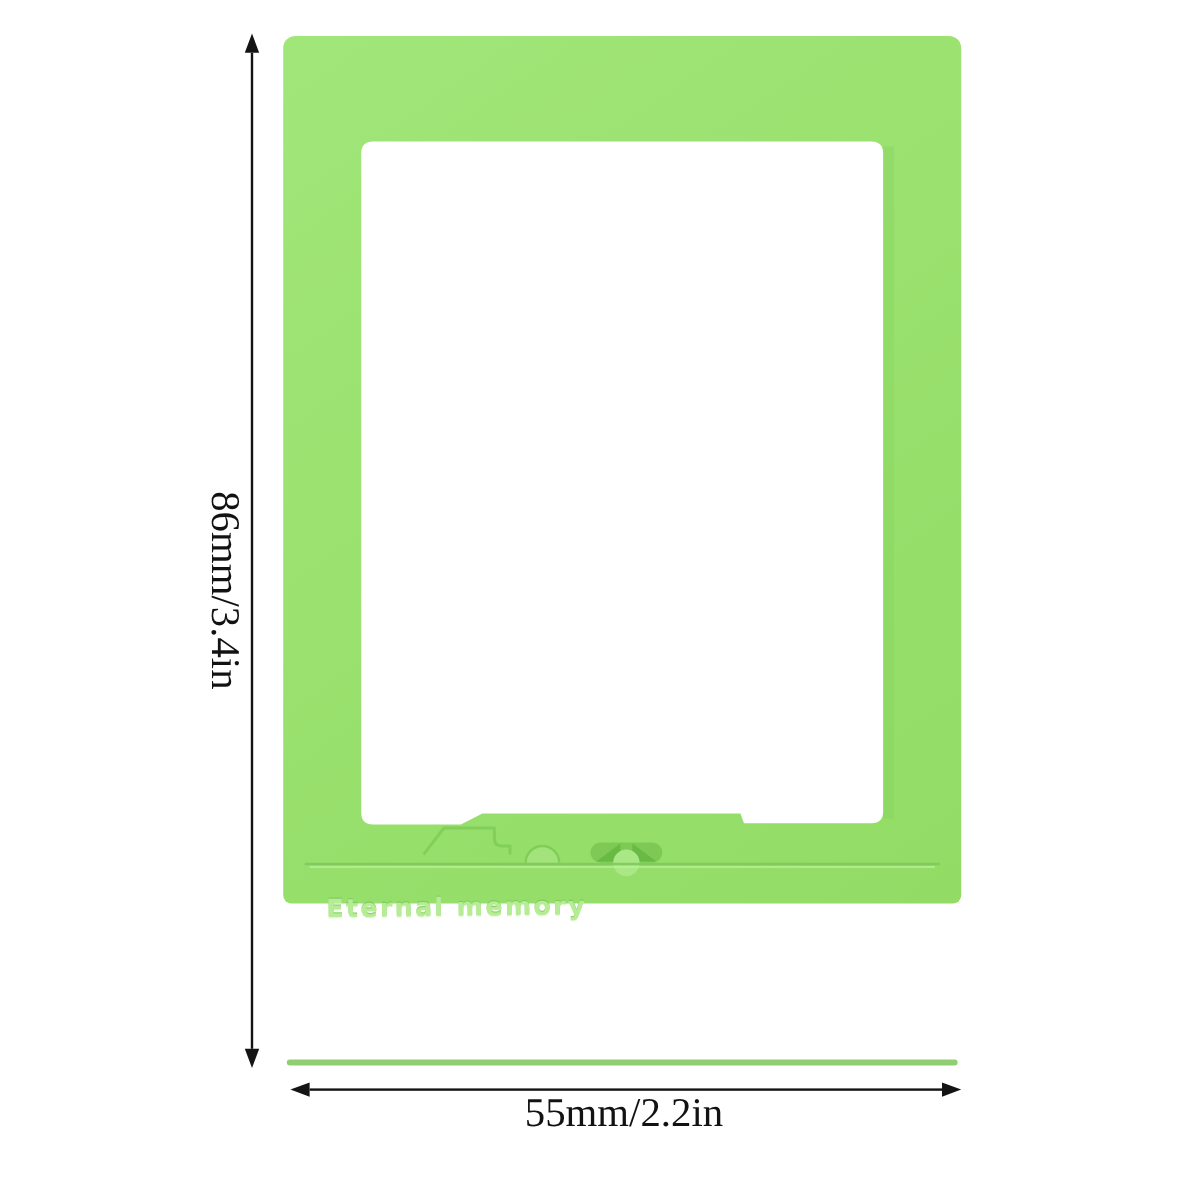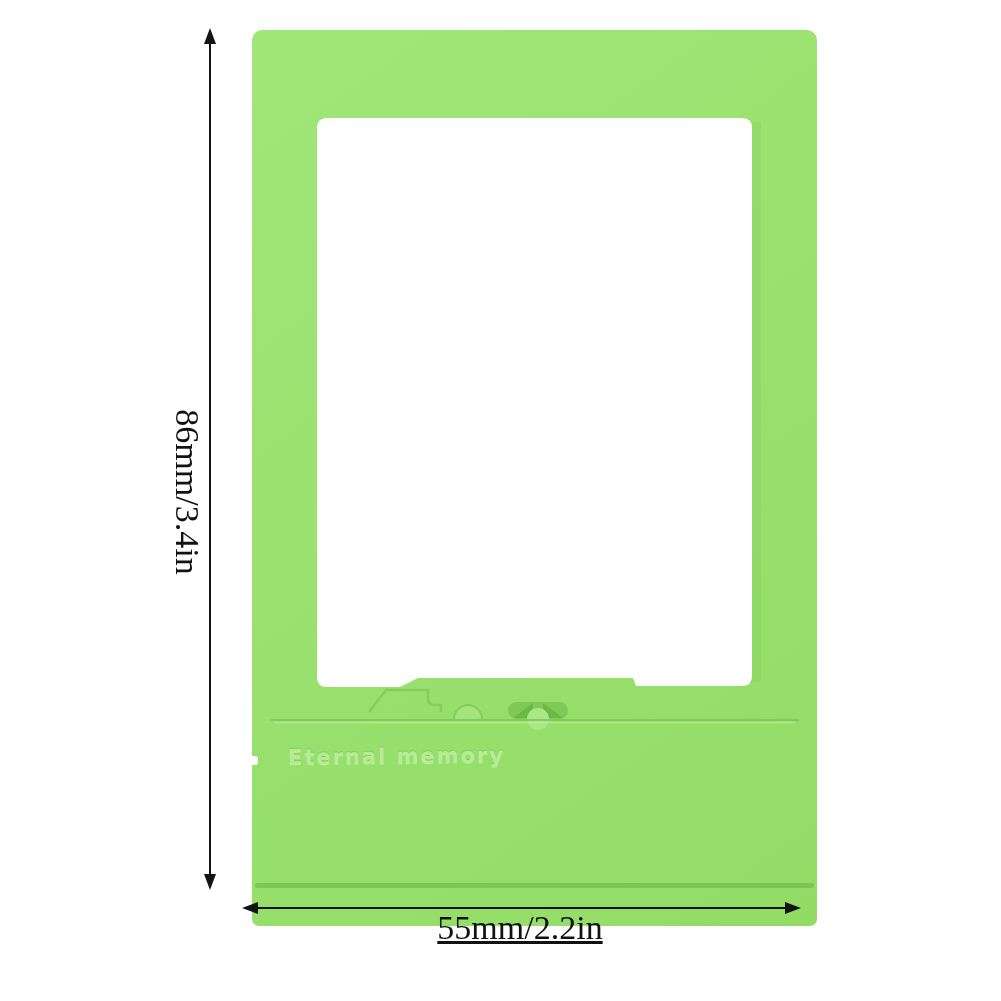--- a/index.html
+++ b/index.html
@@ -2,21 +2,21 @@
 <html style="--frame-green: #9ae16f; --line-color: #141414;"><head>
 <meta charset="utf-8">
 <style>
   html,body{margin:0;padding:0;background:#ffffff;}
   #canvas{
     position:relative;width:1001px;height:1001px;background:#ffffff;
     overflow:hidden;font-family:"Liberation Serif", serif;
   }
   
   .frame{
-    position:absolute;left:252px;top:30px;width:565px;height:896px;
+    position:absolute;left:236px;top:30px;width:565px;height:723px;
     background:linear-gradient(145deg, #a1e679 0%, var(--frame-green,#9ae16f) 45%, #92dc66 100%);
     border-radius:10px 10px 7px 7px;
   }
   .frame svg{position:absolute;left:0;top:0;width:565px;height:860px;display:block;}
   .engraving{
     position:absolute;left:36px;top:714px;width:260px;height:28px;
     font-family:"DejaVu Sans", sans-serif;font-weight:700;font-size:21px;
     letter-spacing:2px;color:#b6ec96;white-space:nowrap;
     text-shadow:0 -1px 0 rgba(125,200,90,0.85), 0 1px 0 rgba(215,250,185,0.55);
     transform:rotate(-0.6deg);
@@ -32,21 +32,21 @@
   .arrow{position:absolute;width:0;height:0;}
   .arrow-up{left:204px;top:28px;border-left:6px solid transparent;border-right:6px solid transparent;border-bottom:16px solid var(--line-color,#141414);}
   .arrow-down{left:204px;top:874px;border-left:6px solid transparent;border-right:6px solid transparent;border-top:16px solid var(--line-color,#141414);}
   .arrow-left{left:242px;top:902px;border-top:6px solid transparent;border-bottom:6px solid transparent;border-right:16px solid var(--line-color,#141414);}
   .arrow-right{left:785px;top:902px;border-top:6px solid transparent;border-bottom:6px solid transparent;border-left:16px solid var(--line-color,#141414);}
   .dim-label{
     position:absolute;color:#121212;font-size:34px;line-height:38px;
     text-align:center;white-space:nowrap;
   }
   .v-label{left:37px;top:473px;width:300px;height:38px;transform:rotate(90deg);}
-  .h-label{left:370px;top:909px;width:300px;height:38px;text-decoration:underline;}
+  .h-label{left:370px;top:909px;width:300px;height:38px;}
 </style>
 </head>
 <body style="background: rgb(255, 255, 255);">
 
 <div id="canvas">
 
   <div>
     <div class="arrow arrow-up"></div>
     <div class="dim-line v-line"></div>
     <div class="arrow arrow-down"></div>

